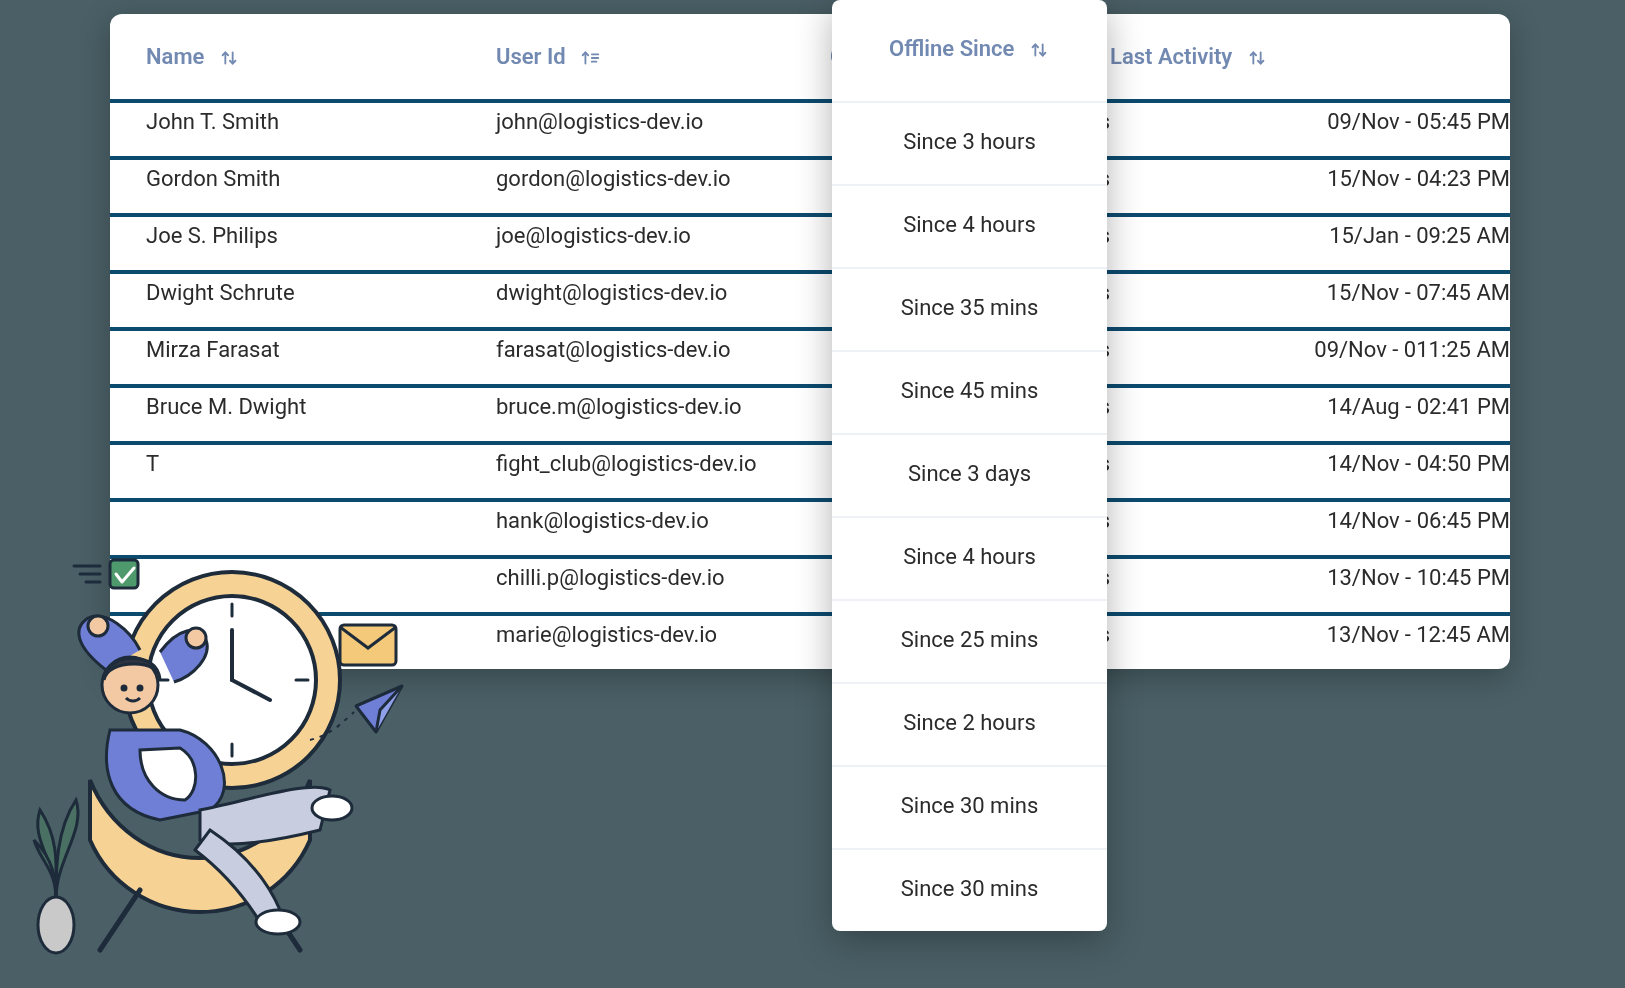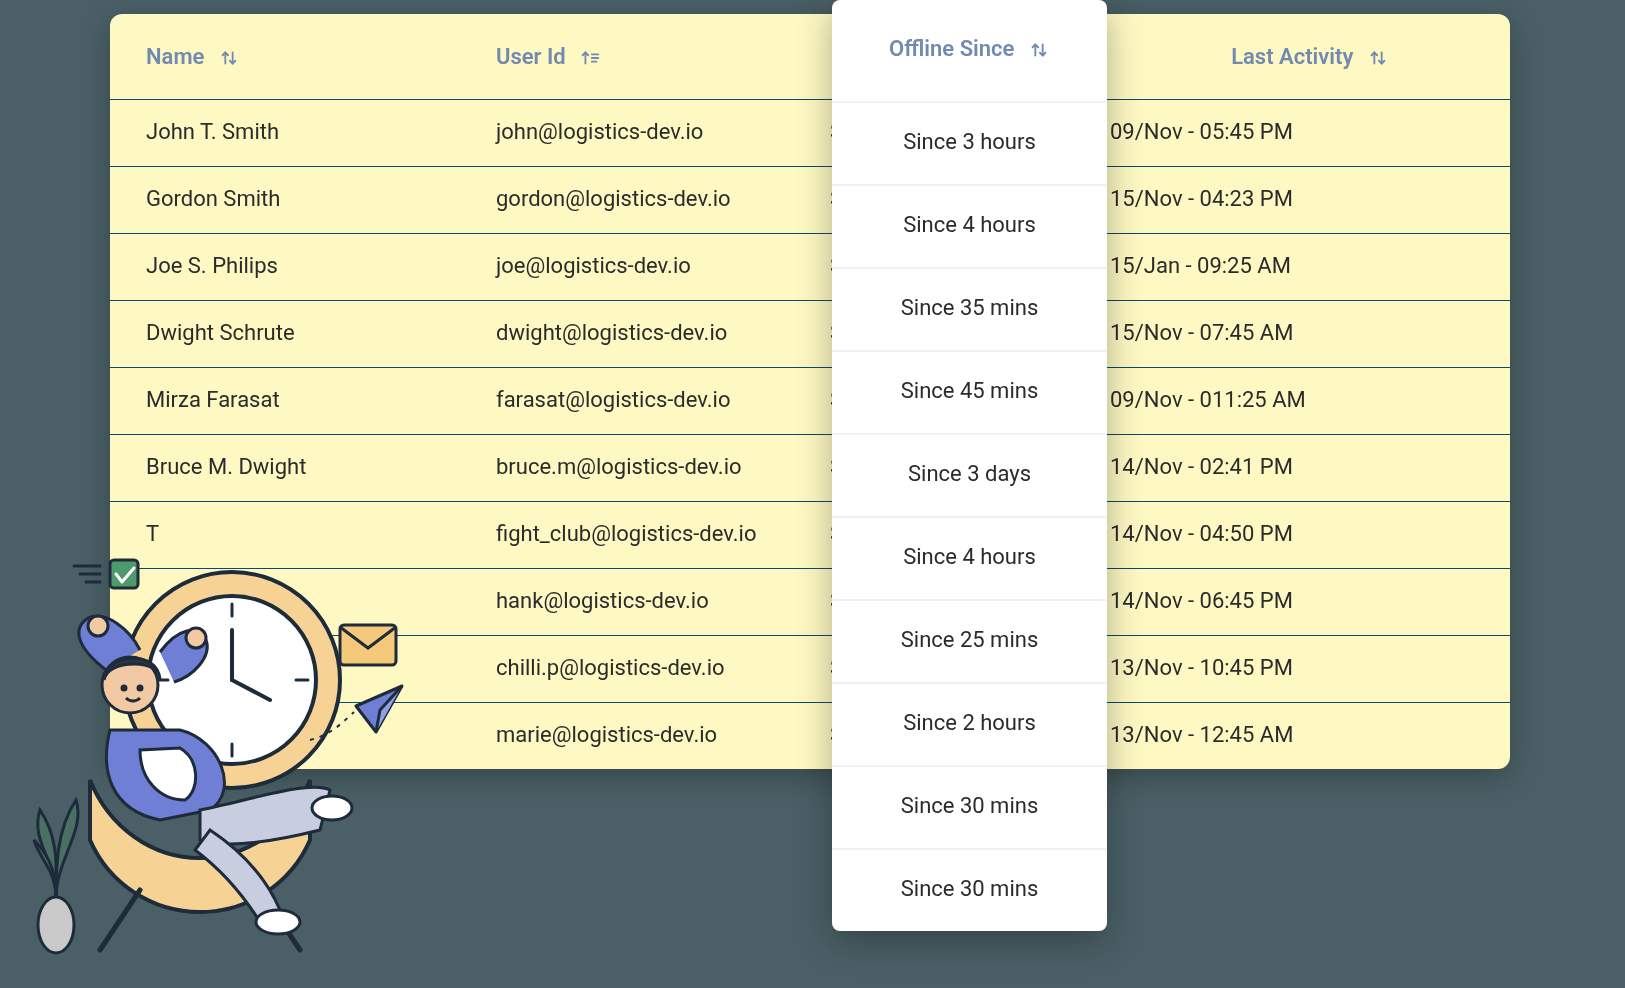--- a/index.html
+++ b/index.html
@@ -9,48 +9,48 @@
     width: 1625px;
     height: 988px;
     position: relative;
     overflow: hidden;
   }
   .table-card {
     position: absolute;
     left: 110px;
     top: 14px;
     width: 1400px;
-    background: #fef9c3;
+    background: #ffffff;
     border-radius: 12px;
     box-shadow: 0 8px 30px rgba(0,0,0,0.28);
     overflow: visible;
   }
   table {
     width: 100%;
     border-collapse: separate;
     border-spacing: 0;
     table-layout: fixed;
   }
   th, td {
     text-align: left;
     font-size: 22px;
   }
   thead th {
     color: #7289b1;
     font-weight: 600;
     padding: 30px 24px 30px 36px;
     position: relative;
   }
-  thead th.center { text-align: center; padding-left: 0; padding-right: 0; }
+  thead th.center { text-align: left; padding-left: 0; padding-right: 0; }
   tbody td {
     color: #2b2b2b;
-    padding: 19px 24px 22px 36px;
-    border-top: 1px solid #0c4a6e;
-  }
-  tbody td.center { text-align: left; padding-left: 0; padding-right: 0; }
+    padding: 6px 24px 22px 36px;
+    border-top: 4px solid #0c4a6e;
+  }
+  tbody td.center { text-align: right; padding-left: 0; padding-right: 0; }
   col.c-name   { width: 350px; }
   col.c-userid { width: 370px; }
   col.c-since  { width: 280px; }
   col.c-last   { width: 400px; }
 
   .sort-icon { display:inline-block; margin-left:8px; vertical-align:middle; }
   .sort-icon svg { display:block; }
 
   
   .floating-col {
@@ -177,21 +177,21 @@
         <tr>
           <td style="white-space:pre">Mirza Farasat</td>
           <td>farasat@logistics-dev.io</td>
           <td class="center">Since 3 days</td>
           <td class="center">09/Nov - 011:25 AM</td>
         </tr>
         <tr>
           <td style="white-space:pre">Bruce M. Dwight</td>
           <td>bruce.m@logistics-dev.io</td>
           <td class="center">Since 4 hours</td>
-          <td class="center">14/Nov - 02:41 PM</td>
+          <td class="center">14/Aug - 02:41 PM</td>
         </tr>
         <tr>
           <td style="white-space:pre">T</td>
           <td>fight_club@logistics-dev.io</td>
           <td class="center">Since 25 mins</td>
           <td class="center">14/Nov - 04:50 PM</td>
         </tr>
         <tr>
           <td style="white-space:pre"></td>
           <td>hank@logistics-dev.io</td>

